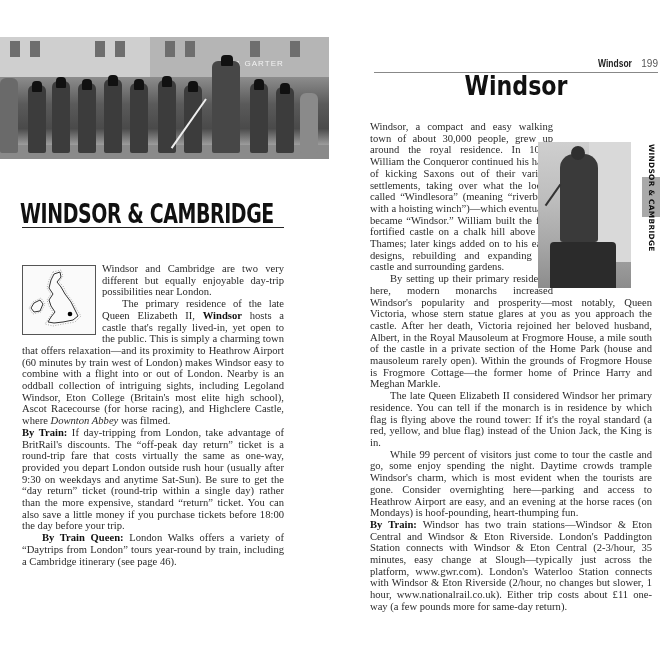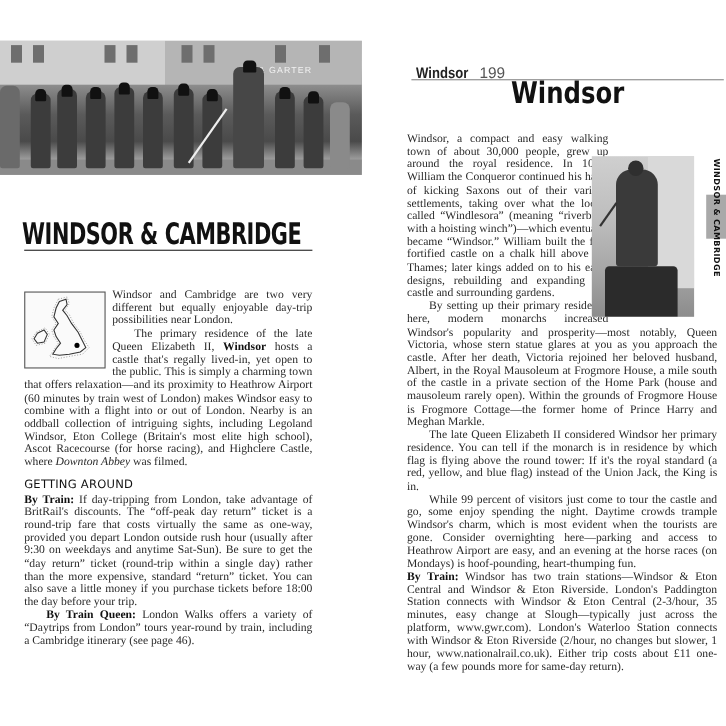--- a/index.html
+++ b/index.html
@@ -46,22 +46,22 @@
   .intro-wrap .floater { float: left; width: 80px; height: 80px; }
 
   .section-head {
     font-family: "DejaVu Sans", sans-serif; font-size: 10.5px; letter-spacing: 0.2px;
     color: #111; margin: 9px 0 1px 0; font-weight: normal;
   }
   .strong { font-weight: bold; color: #111; }
 
   
   .running-head {
-    position: absolute; left: 44px; top: 58px; width: 284px; text-align: left;
-    font-family: "Liberation Sans", sans-serif; font-size: 14px; color: #222;
+    position: absolute; left: 44px; top: 58px; width: 284px; text-align: right;
+    font-family: "Liberation Sans", sans-serif; font-size: 10px; color: #222;
   }
   .running-head .sec { font-weight: bold; transform: scaleX(0.85); display: inline-block; }
   .running-head .pg { margin-left: 6px; color: #555; }
   .head-rule { position: absolute; left: 44px; top: 72px; width: 284px; height: 1px; background: #888; }
   .page-title {
     position: absolute; left: 44px; top: 70px; width: 284px; text-align: center; margin: 0;
     font-family: "DejaVu Sans", sans-serif; font-weight: bold; font-size: 27px; color: #111;
     transform: scaleX(0.82); transform-origin: center;
   }
   .right-text { position: absolute; left: 40px; top: 121px; width: 282px; }
@@ -145,21 +145,20 @@
       </g>
       <circle cx="47" cy="48" r="2.3" fill="#000"></circle>
     </svg>
   </div>
 
   <div class="intro-wrap body-text">
     <div class="floater"></div>
     <p>Windsor and Cambridge are two very different but equally enjoyable day-trip possibilities near London.</p>
     <p class="ind"><span>The primary residence of the late Queen Elizabeth II, </span><span class="strong">Windsor</span><span> hosts a castle that's regally lived-in, yet open to the public. This is simply a charming town that offers relaxation—and its proximity to Heathrow Airport (60 minutes by train west of London) makes Windsor easy to combine with a flight into or out of London. Nearby is an oddball collection of intriguing sights, including Legoland Windsor, Eton College (Britain's most elite high school), Ascot Racecourse (for horse racing), and Highclere Castle, where </span><i>Downton Abbey</i><span> was filmed.</span></p>
 
-    <h2 class="section-head">GETTING AROUND</h2>
     <p><span class="strong">By Train:</span><span> If day-tripping from London, take advantage of BritRail's discounts. The “off-peak day return” ticket is a round-trip fare that costs virtually the same as one-way, provided you depart London outside rush hour (usually after 9:30 on weekdays and anytime Sat-Sun). Be sure to get the “day return” ticket (round-trip within a single day) rather than the more expensive, standard “return” ticket. You can also save a little money if you purchase tickets before 18:00 the day before your trip.</span></p>
     <p class="ind"><span class="strong">By Train Queen:</span><span> London Walks offers a variety of “Daytrips from London” tours year-round by train, including a Cambridge itinerary (see page 46).</span></p>
   </div>
 </div>
 
 <div class="page right">
   <div class="running-head">
     <span class="sec">Windsor</span><span class="pg">199</span>
   </div>
   <div class="head-rule"></div>

